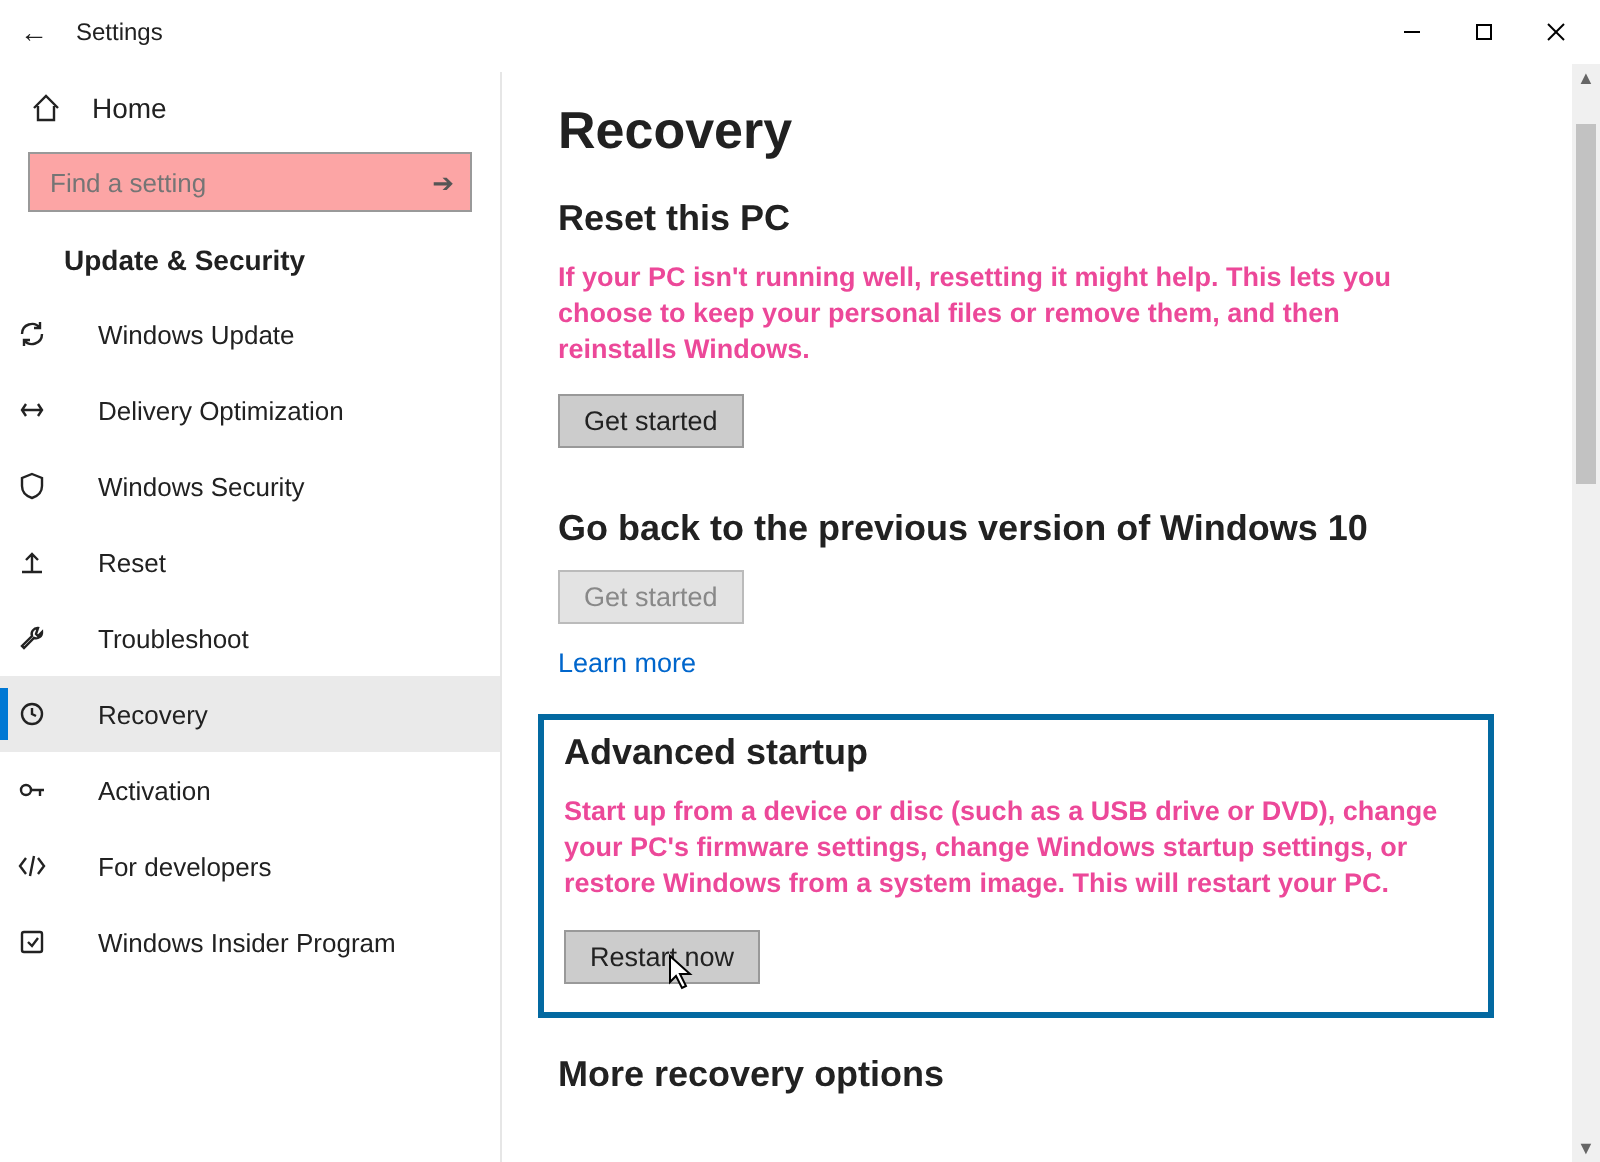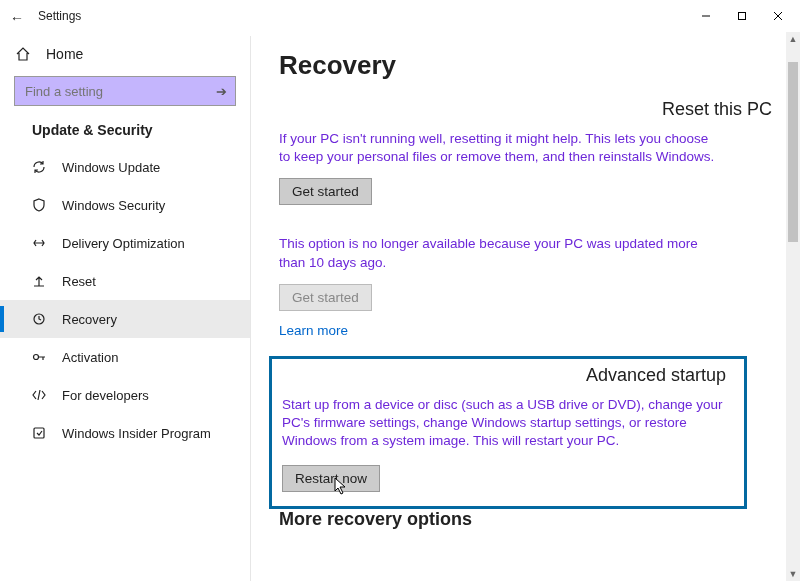--- a/index.html
+++ b/index.html
@@ -58,21 +58,21 @@
     gap:14px;
     padding: 8px 14px;
     font-size:14px;
   }
   .home-row .icon { width:18px; display:flex; justify-content:center; }
   .search-wrap { padding: 6px 14px 10px 14px; }
   .search {
     width: 100%;
     height: 30px;
     border: 1px solid #999;
-    background: #c4b5fd;
+    background: #fca5a5;
     display:flex;
     align-items:center;
     padding: 0 8px;
     justify-content:space-between;
   }
   .search input {
     border:none;
     outline:none;
     font-size:13px;
     width: 100%;
@@ -83,22 +83,22 @@
   .search .icon { color:#555; font-size:13px; }
   .section-title {
     font-weight:600;
     font-size:14px;
     padding: 6px 14px 10px 32px;
   }
   .nav-list { display:flex; flex-direction:column; }
   .nav-item {
     display:flex;
     align-items:center;
-    gap:14px;
-    padding: 0 30px;
+    gap:24px;
+    padding: 0 7px;
     height:38px;
     font-size:13px;
     position:relative;
   }
   .nav-item .icon { width:18px; display:flex; justify-content:center; color:#222; }
   .nav-item.selected { background:#eaeaea; }
   .nav-item.selected::before {
     content:"";
     position:absolute;
     left:0; top:6px; bottom:6px;
@@ -118,30 +118,30 @@
     height: 100%;
     overflow:hidden;
   }
   .page-title {
     font-size: 26px;
     font-weight: 600;
     margin: 14px 0 18px 0;
   }
   .section-head {
     font-size: 18px;
-    font-weight: 400;
+    font-weight: 700;
     margin: 0 0 10px 0;
-    text-align: right;
   }
   .section-body {
     font-size: 13.5px;
     line-height: 1.35;
-    color:#6d28d9;
+    color:#ec4899;
     margin: 0 0 12px 0;
     max-width: 440px;
+    font-weight: bold;
   }
   .btn {
     display:inline-block;
     background:#ccc;
     border:1px solid #999;
     padding: 5px 12px;
     font-size:13.5px;
     color:#222;
     font-family:inherit;
   }
@@ -155,20 +155,21 @@
     margin-left:-10px;
   }
   .cursor {
     position:absolute;
     width:14px; height:20px;
     pointer-events:none;
   }
   .more-opts {
     font-size:18px;
     font-weight:600;
+    margin-top:18px;
     color:#222;
   }
   svg.ico { width:16px; height:16px; stroke:#222; stroke-width:1.2; fill:none; }
   .scrollbar-track {
     position:absolute;
     right:0; top:0; bottom:0;
     width:14px;
     background:#f0f0f0;
   }
   .scrollbar-thumb {
@@ -237,40 +238,48 @@
         <span class="icon">
             <svg class="ico" viewBox="0 0 16 16">
               <path d="M3 8a5 5 0 0 1 9-3 M13 8a5 5 0 0 1-9 3 M12 2v3h-3 M4 14v-3h3"></path>
             </svg>
           </span>
         <span>Windows Update</span>
       </div>
       <div class="nav-item">
         <span class="icon">
             <svg class="ico" viewBox="0 0 16 16">
+              <path d="M3 8h10 M5 5l-2 3 2 3 M11 5l2 3-2 3"></path>
+            </svg>
+          </span>
+        <span>Delivery Optimization</span>
+      </div>
+      <div class="nav-item">
+        <span class="icon">
+            <svg class="ico" viewBox="0 0 16 16">
               <path d="M8 2l5 2v4c0 3-2 5-5 6-3-1-5-3-5-6V4z"></path>
             </svg>
           </span>
         <span>Windows Security</span>
       </div>
       <div class="nav-item">
         <span class="icon">
             <svg class="ico" viewBox="0 0 16 16">
-              <path d="M3 8h10 M5 5l-2 3 2 3 M11 5l2 3-2 3"></path>
-            </svg>
-          </span>
-        <span>Delivery Optimization</span>
-      </div>
-      <div class="nav-item">
-        <span class="icon">
-            <svg class="ico" viewBox="0 0 16 16">
               <path d="M8 13V4 M5 7l3-3 3 3 M3 13h10"></path>
             </svg>
           </span>
         <span>Reset</span>
+      </div>
+      <div class="nav-item">
+        <span class="icon">
+            <svg class="ico" viewBox="0 0 16 16">
+              <path d="M11 3a3 3 0 0 0-3 4L3 12l1 1 5-5a3 3 0 0 0 4-3l-2 2-1-1z"></path>
+            </svg>
+          </span>
+        <span>Troubleshoot</span>
       </div>
       <div class="nav-item selected">
         <span class="icon">
             <svg class="ico" viewBox="0 0 16 16">
               <circle cx="8" cy="8" r="5"></circle>
               <path d="M8 5v3l2 1"></path>
             </svg>
           </span>
         <span>Recovery</span>
       </div>
@@ -311,21 +320,21 @@
     </div>
     <div class="content-inner">
       <div class="page-title">Recovery</div>
 
       <div class="section-head">Reset this PC</div>
       <div class="section-body">If your PC isn't running well, resetting it might help. This lets you choose to keep your personal files or remove them, and then reinstalls Windows.</div>
       <button class="btn">Get started</button>
 
       <div class="gap-lg"></div>
 
-      <div class="section-body">This option is no longer available because your PC was updated more than 10 days ago.</div>
+      <div class="section-head">Go back to the previous version of Windows 10</div>
       <button class="btn disabled">Get started</button>
       <div></div>
       <a class="link">Learn more</a>
 
       <div class="highlight-box">
         <div class="section-head">Advanced startup</div>
         <div class="section-body" style="max-width:460px">Start up from a device or disc (such as a USB drive or DVD), change your PC's firmware settings, change Windows startup settings, or restore Windows from a system image. This will restart your PC.</div>
         <button class="btn">Restart now</button>
         <svg class="cursor" style="position:relative;left:-50px;top:14px" viewBox="0 0 14 20">
             <path d="M1 1 L1 14 L4 11 L7 17 L9 16 L6 10 L11 10 Z" fill="#fff" stroke="#000" stroke-width="1"></path>

